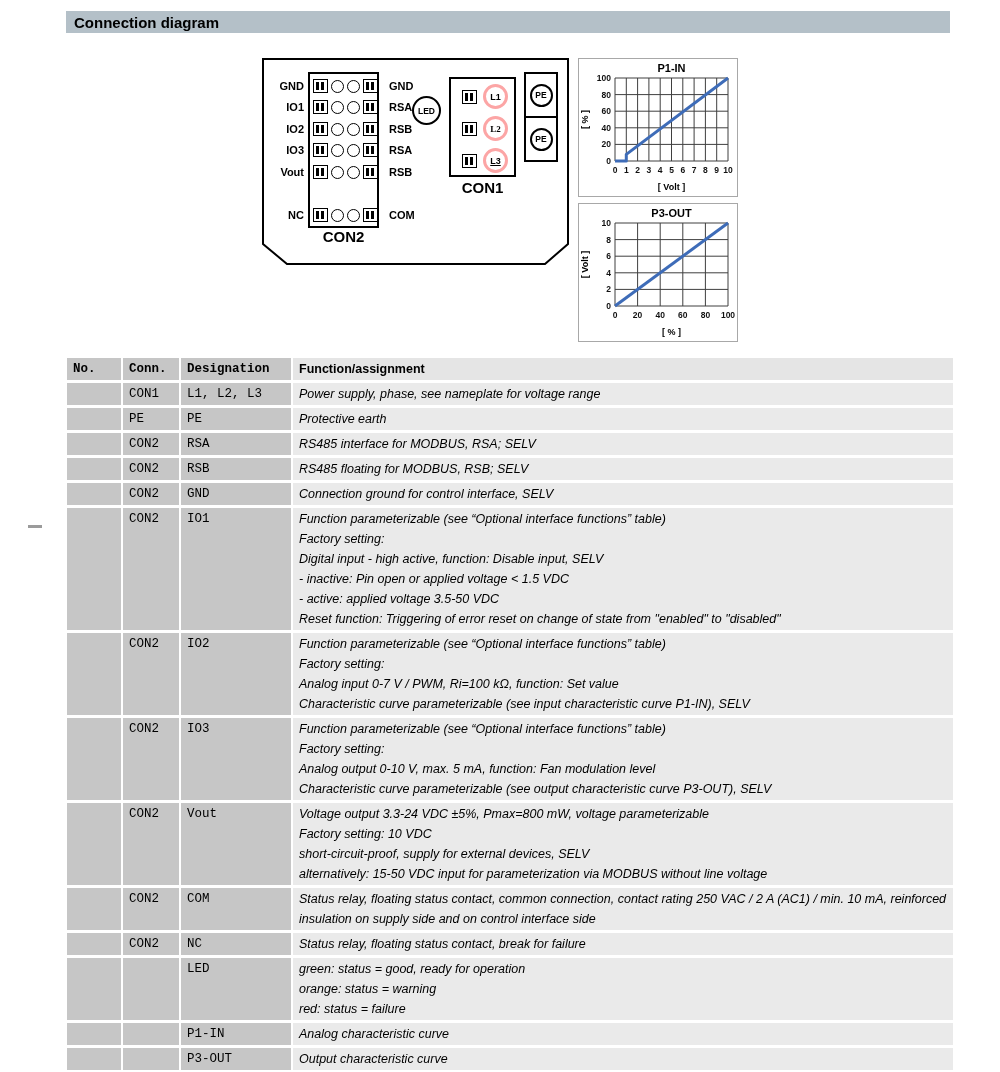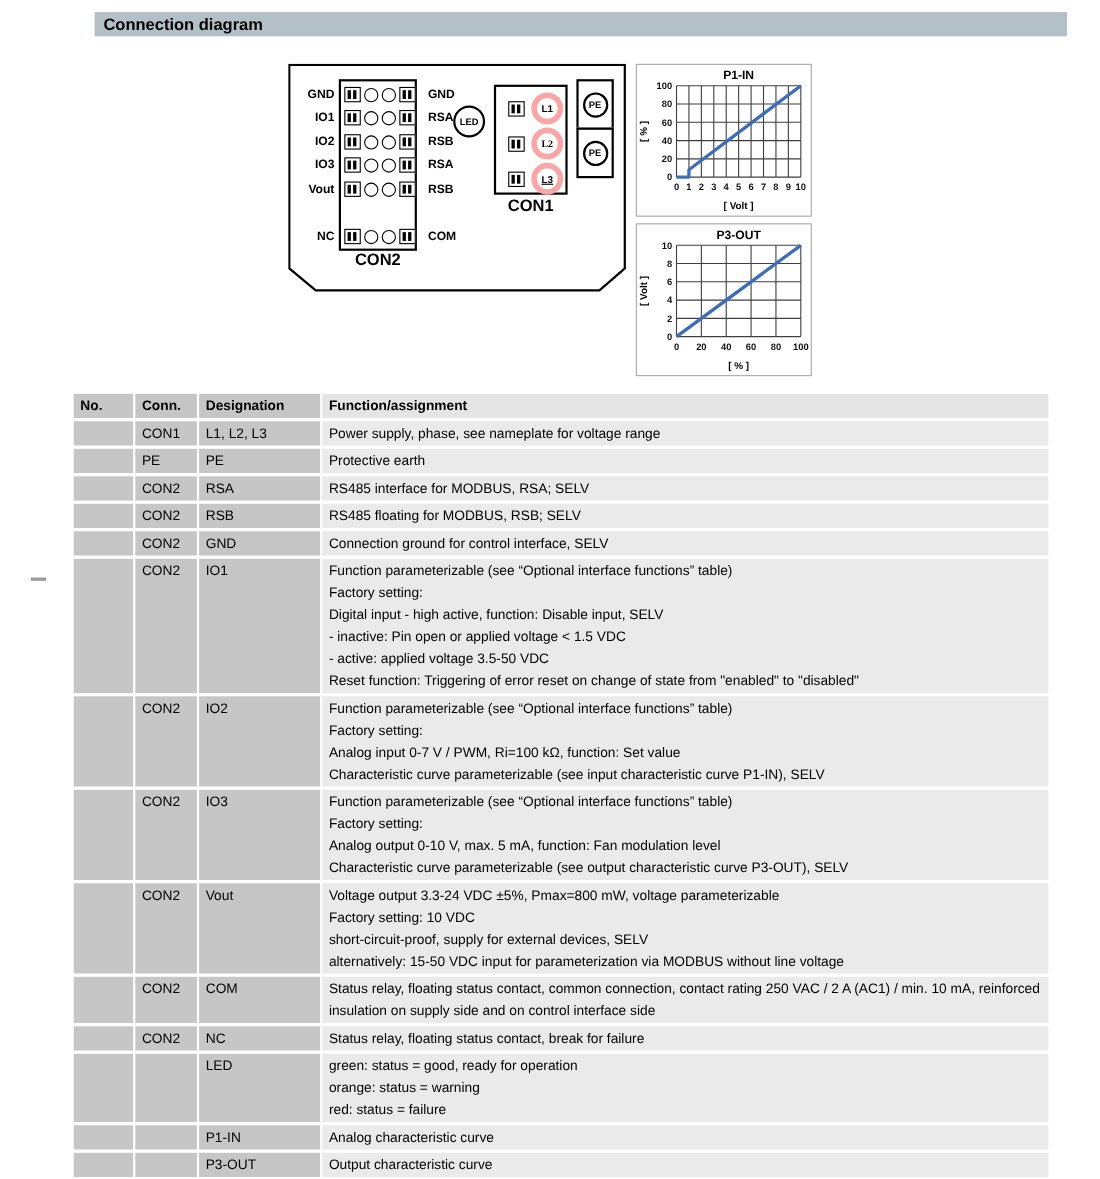--- a/index.html
+++ b/index.html
@@ -1,62 +1,62 @@
 <!DOCTYPE html>
 <html><head>
 <meta charset="utf-8">
 <style>
   html,body{margin:0;padding:0;background:#fff;}
   body{width:1000px;height:1072px;position:relative;font-family:"Liberation Sans",sans-serif;color:#000;}
 
   .title-bar{position:absolute;left:66px;top:11px;width:884px;height:22px;background:#b4c0c8;
     display:flex;align-items:center;padding-left:8px;box-sizing:border-box;
-    font-weight:bold;font-size:15px;margin-left:20px;}
+    font-weight:bold;font-size:15px;}
 
   .margin-dash{position:absolute;left:28px;top:525px;width:14px;height:3px;background:#9b9b9b;}
 
   
   .device{position:absolute;left:262px;top:58px;width:308px;height:208px;}
   .device svg.outline{position:absolute;left:0;top:0;}
   .c2box{position:absolute;left:46px;top:14px;width:71px;height:156px;border:2px solid #000;box-sizing:border-box;background:#fff;}
   .c2row{position:absolute;left:0;height:16px;display:flex;align-items:center;white-space:nowrap;}
   .lbl{font-size:11px;font-weight:bold;}
   .lbl-l{width:42px;text-align:right;margin-right:7px;}
   .lbl-r{margin-left:10px;}
   .term{width:13px;height:12px;border:1.5px solid #000;display:inline-flex;align-items:center;justify-content:center;gap:2px;background:#fff;flex:none;margin:0 1.5px;}
   .term i{width:3px;height:8px;background:#000;}
   .circ{width:11px;height:11px;border:1.5px solid #000;border-radius:50%;background:#fff;flex:none;margin:0 1.5px;}
   .con2-label,.con1-label{position:absolute;text-align:center;font-weight:bold;font-size:15px;}
   .con2-label{left:46px;top:170px;width:71px;}
   .led{position:absolute;left:150px;top:38px;width:25px;height:25px;border:2px solid #000;border-radius:50%;
     display:flex;align-items:center;justify-content:center;font-size:8.5px;font-weight:bold;background:#fff;}
   .con1box{position:absolute;left:187px;top:19px;width:67px;height:100px;border:2px solid #000;box-sizing:border-box;background:#fff;}
   .c1row{position:absolute;left:10px;display:flex;align-items:center;gap:5px;}
-  .circ-lg{width:19px;height:19px;border:5px solid #fca5a5;border-radius:50%;display:flex;align-items:center;justify-content:center;
+  .circ-lg{width:19px;height:19px;border:3px solid #fca5a5;border-radius:50%;display:flex;align-items:center;justify-content:center;
     font-size:9px;font-weight:bold;background:#fff;flex:none;}
   .con1-label{left:187px;top:121px;width:67px;}
   .pe-col{position:absolute;left:262px;top:14px;}
   .pe-box{width:30px;height:42px;border:2px solid #000;display:flex;align-items:center;justify-content:center;background:#fff;}
   .pe-box + .pe-box{margin-top:-2px;}
   .pe-circ{width:19px;height:19px;border:2px solid #000;border-radius:50%;display:flex;align-items:center;justify-content:center;
     font-size:8.5px;font-weight:bold;}
 
   
   .chart-panel{position:absolute;background:#fff;border:1px solid #a8a8a8;width:158px;height:137px;}
   #panel-p1in{left:578px;top:58px;}
   #panel-p3out{left:578px;top:203px;}
 
   
   .conn-table{position:absolute;left:65px;top:355px;width:890px;border-collapse:separate;border-spacing:2px 3px;font-size:12.5px;}
   .conn-table th,.conn-table td{padding:1px 6px;vertical-align:top;text-align:left;line-height:20px;}
   .conn-table th{font-weight:bold;}
-  .c-dark{background:#c6c6c6;}
+  .c-dark{background:#c6c6c6;font-family:Liberation Mono, monospace;}
   .c-light{background:#eaeaea;}
   .c-hlight{background:#e5e5e5;}
-  .fn-line{line-height:20px;}
+  .fn-line{line-height:20px;font-style:italic;}
 </style>
 </head>
 <body>
 
 <div class="title-bar">
   <span>Connection diagram</span>
 </div>
 
 <div class="margin-dash"></div>
 

